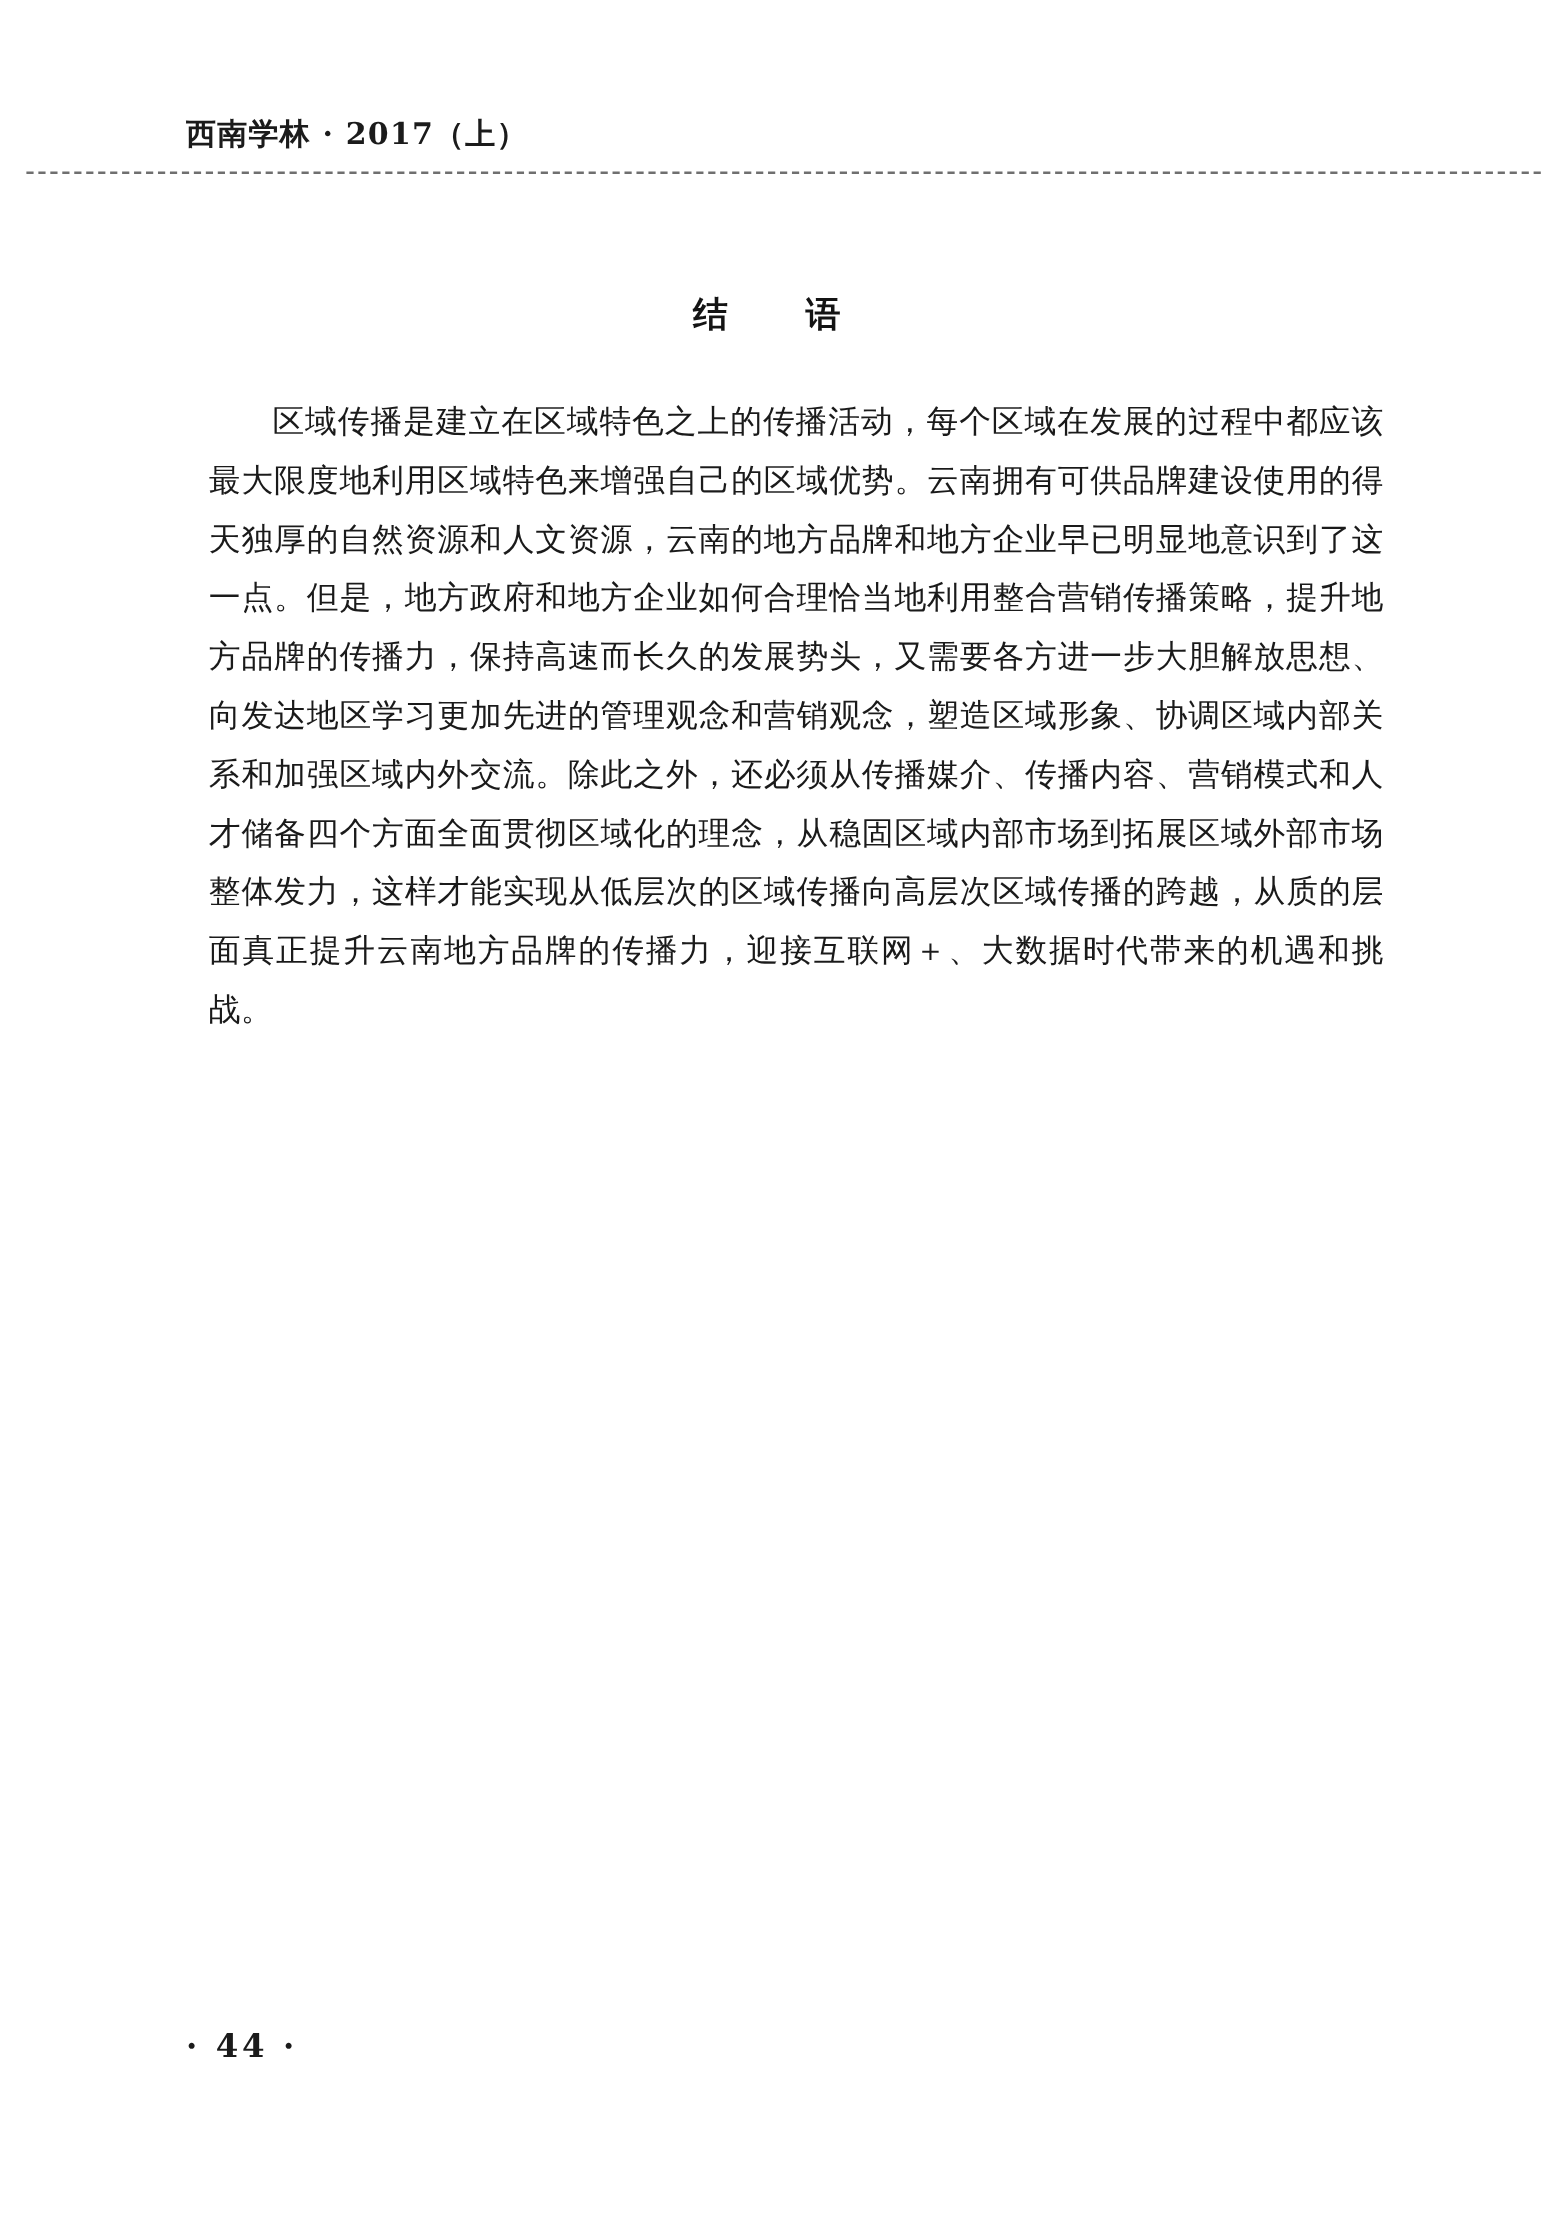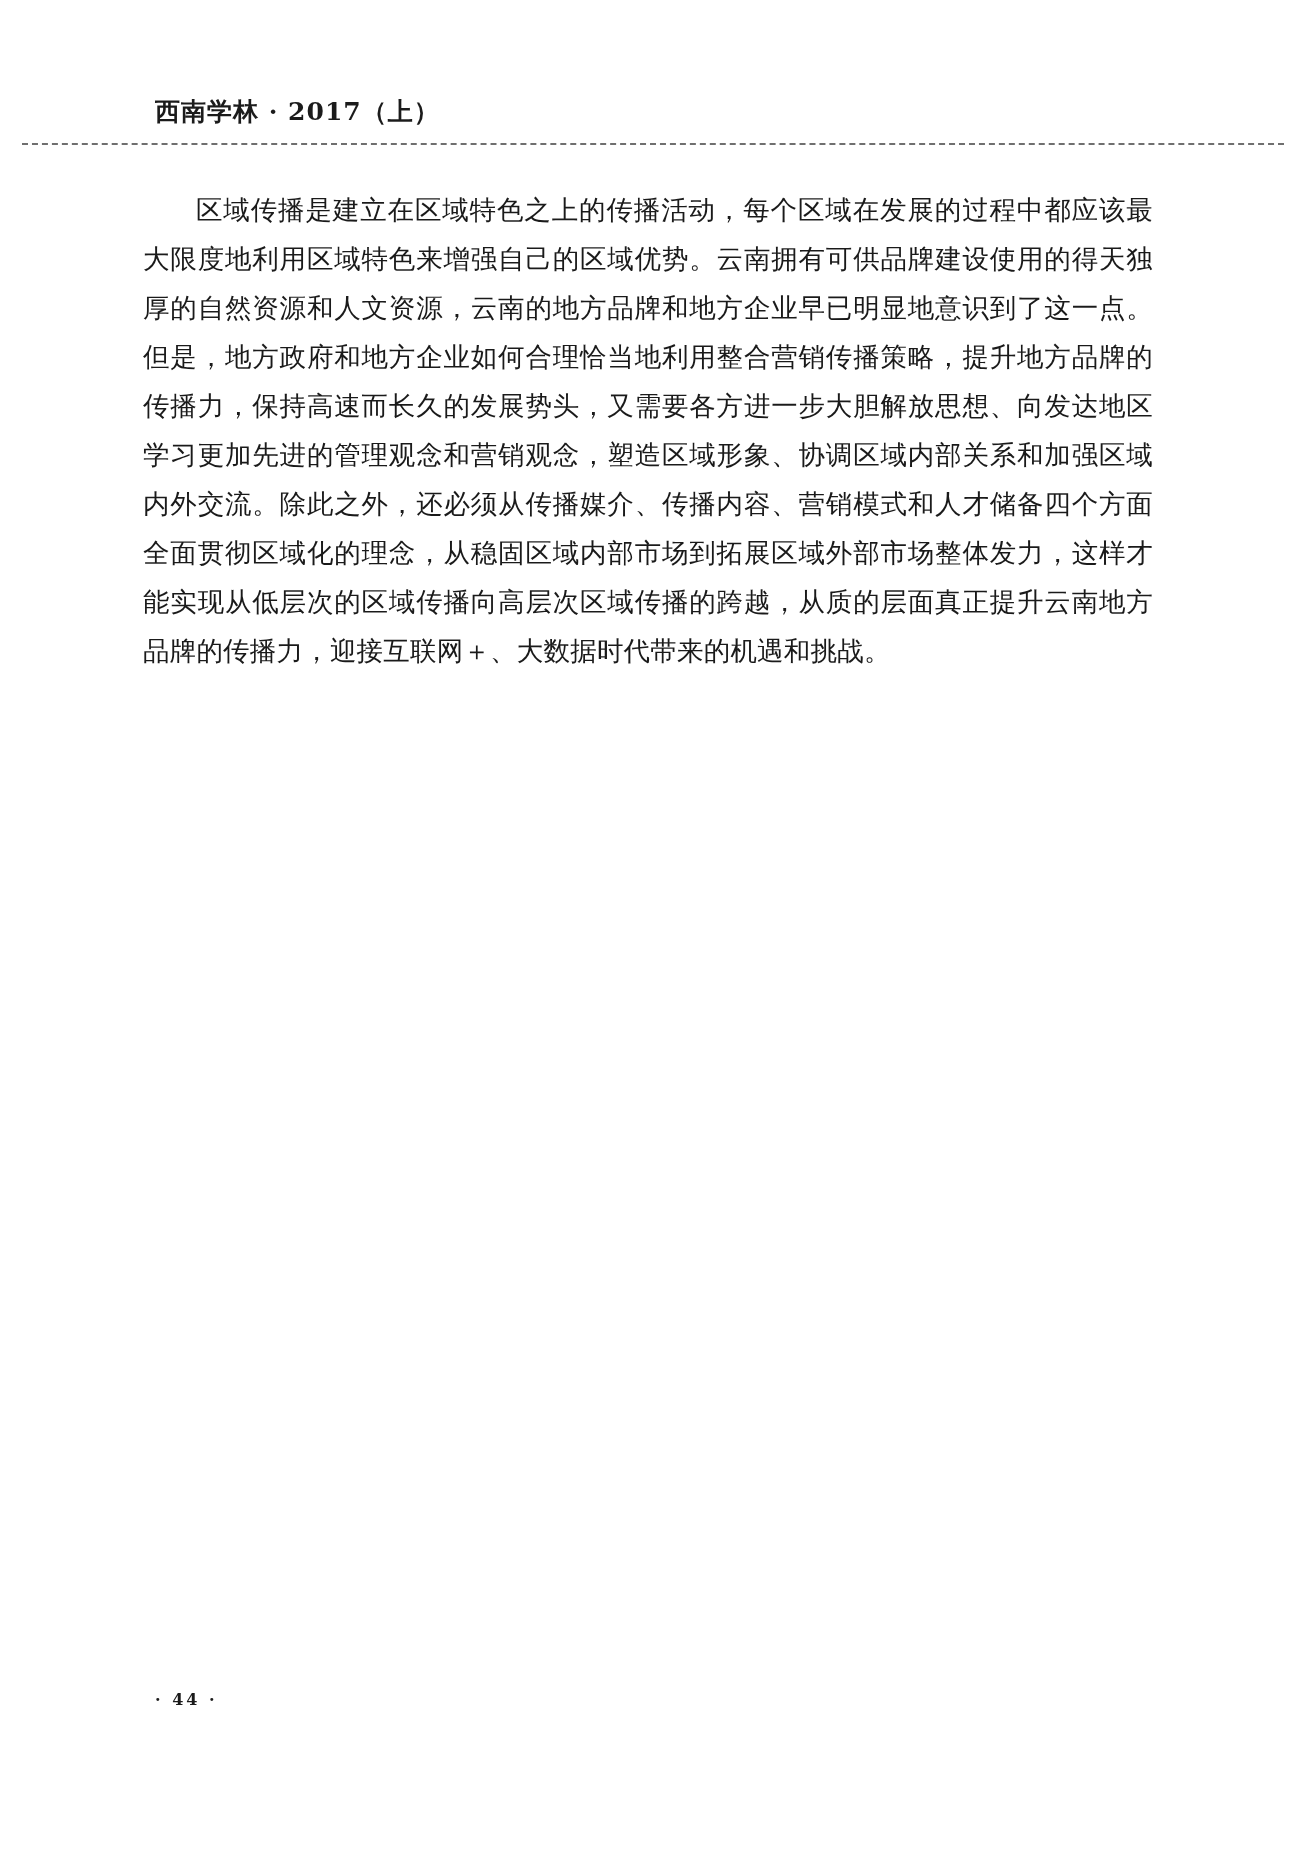--- a/index.html
+++ b/index.html
@@ -60,54 +60,56 @@
     font-family: "DejaVu Serif", serif;
     font-size: 26.5px;
     line-height: 49px;
     text-align: justify;
     text-justify: inter-ideograph;
     color: #1a1a1a;
     letter-spacing: 0.2px;
   }
   p.indent {
     text-indent: 2em;
+    margin-left: 31px;
   }
   .section-title {
     margin: 0;
     padding: 58px 0 44px 0;
     text-align: center;
     font-family: "DejaVu Serif", serif;
     font-weight: bold;
     font-size: 29px;
     letter-spacing: 18px;
     color: #141414;
   }
   
   .folio {
     position: absolute;
     left: 155px;
     top: 1690px;
     font-family: "DejaVu Serif", serif;
     font-weight: bold;
-    font-size: 16px;
+    font-size: 27px;
     letter-spacing: 3px;
     color: #1b1b1b;
   }
 </style>
 </head>
 <body>
 
 <div class="page">
 
   <div class="header-zone">
     <div class="header-title">西南学林 · 2017（上）</div>
     <div class="header-rule"></div>
   </div>
 
   <div class="content">
 
+    <h2 class="section-title">结　语</h2>
 
     <p class="body-par indent">区域传播是建立在区域特色之上的传播活动，每个区域在发展的过程中都应该最大限度地利用区域特色来增强自己的区域优势。云南拥有可供品牌建设使用的得天独厚的自然资源和人文资源，云南的地方品牌和地方企业早已明显地意识到了这一点。但是，地方政府和地方企业如何合理恰当地利用整合营销传播策略，提升地方品牌的传播力，保持高速而长久的发展势头，又需要各方进一步大胆解放思想、向发达地区学习更加先进的管理观念和营销观念，塑造区域形象、协调区域内部关系和加强区域内外交流。除此之外，还必须从传播媒介、传播内容、营销模式和人才储备四个方面全面贯彻区域化的理念，从稳固区域内部市场到拓展区域外部市场整体发力，这样才能实现从低层次的区域传播向高层次区域传播的跨越，从质的层面真正提升云南地方品牌的传播力，迎接互联网＋、大数据时代带来的机遇和挑战。</p>
   </div>
 
   <div class="folio">· 44 ·</div>
 
 </div>
 
 </body></html>

